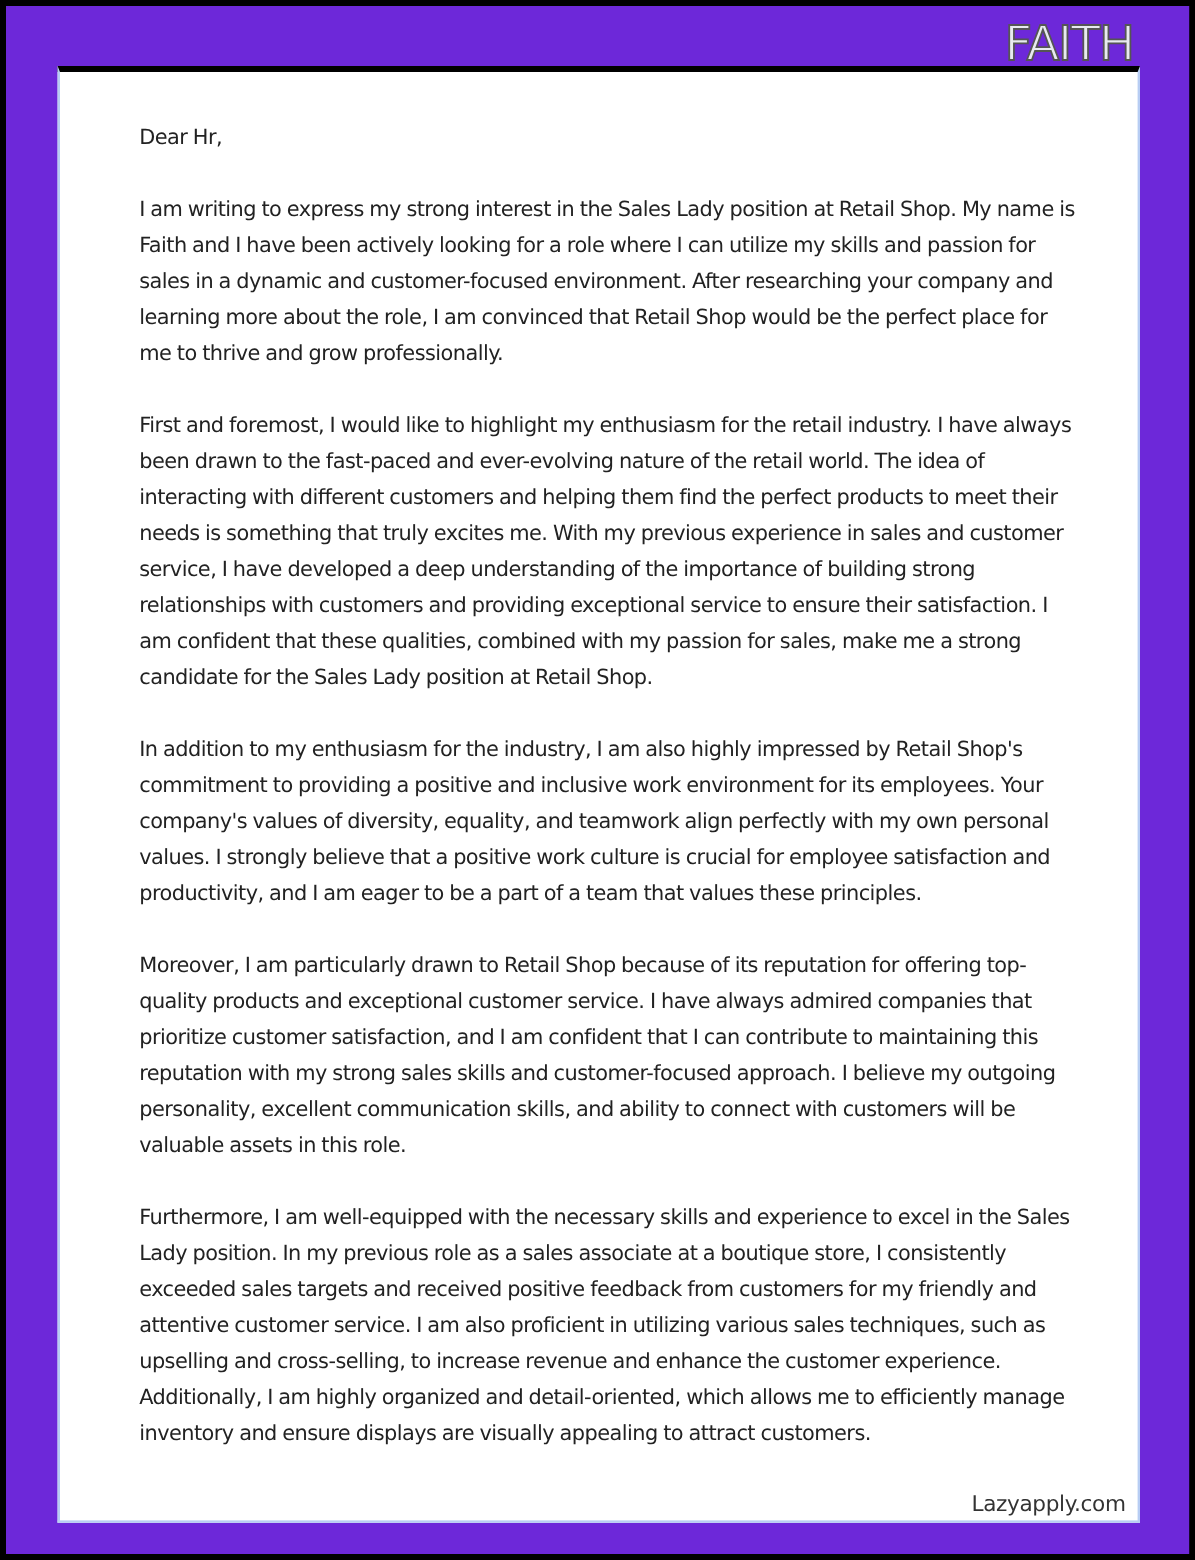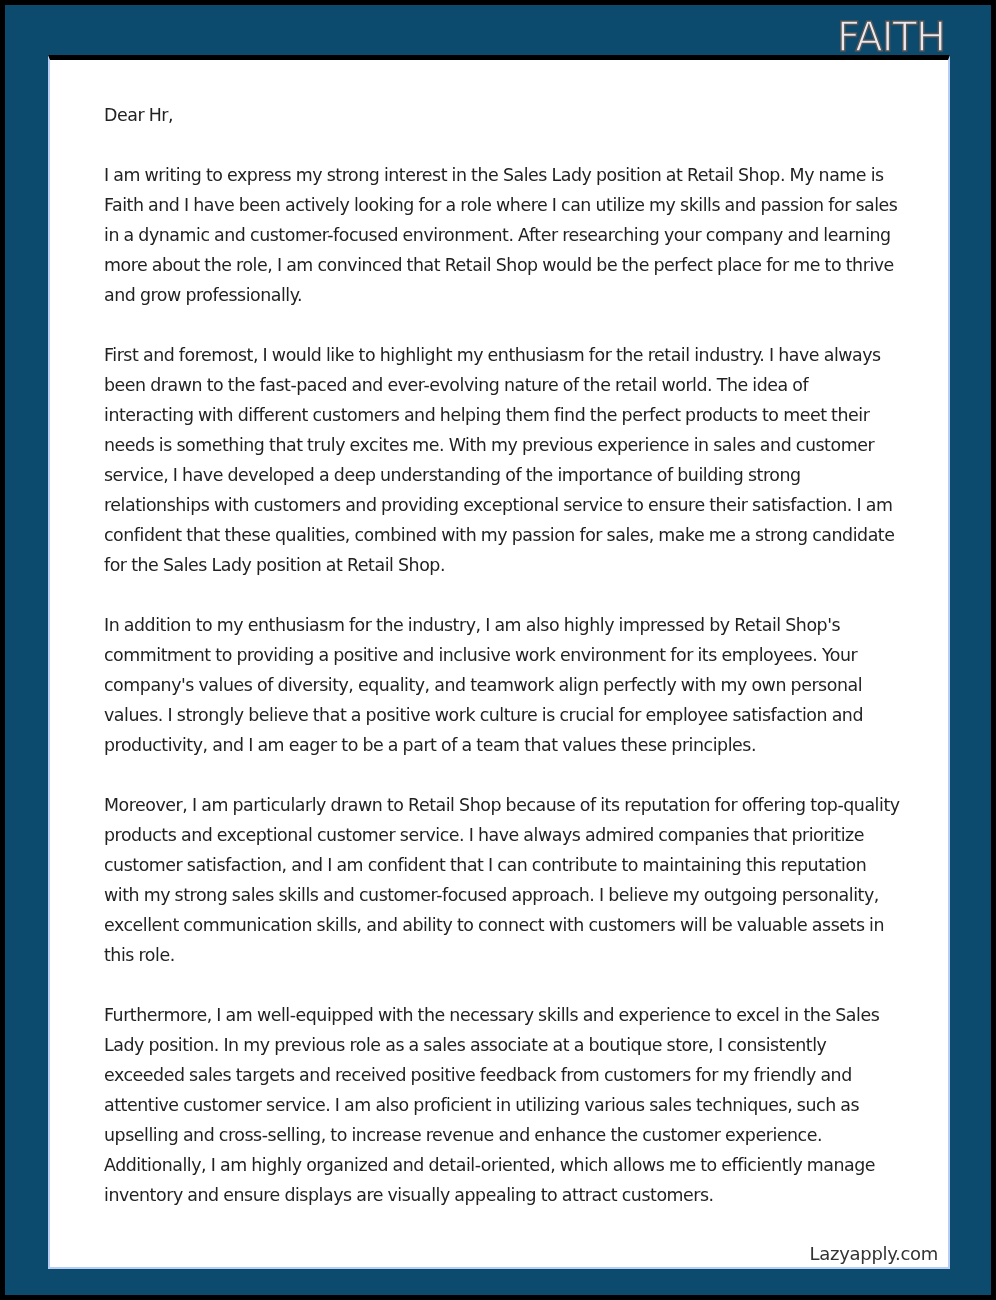--- a/index.html
+++ b/index.html
@@ -6,21 +6,21 @@
     body {
       width: 996px; height: 1300px;
       background: #000;
       font-family: "DejaVu Sans", sans-serif;
       overflow: hidden;
     }
     .frame {
       position: absolute;
       left: 5px; top: 5px;
       width: 986px; height: 1290px;
-      background: #0c4a6e;
+      background: #6d28d9;
     }
     .name-title {
       position: absolute;
       right: 46px; top: 10px;
       font-family: "DejaVu Sans", sans-serif;
       font-size: 40px;
       line-height: 44px;
       color: #e8eaf0;
       -webkit-text-stroke: 1.5px #555;
       letter-spacing: -1px;
@@ -42,21 +42,21 @@
       position: absolute;
       left: 50px; top: 40px;
       width: 800px;
       font-family: "DejaVu Sans", sans-serif;
       font-size: 17.4px;
       line-height: 30px;
       color: #222;
       letter-spacing: -0.45px;
       word-spacing: -0.5px;
     }
-    .letter p { margin: 0 0 30px 4px; }
+    .letter p { margin: 0 0 30px 16px; }
     .footer-mark {
       position: absolute;
       right: 10px; bottom: 3px;
       font-family: "DejaVu Sans", sans-serif;
       font-size: 18px;
       color: #333;
       letter-spacing: -0.3px;
       background: transparent;
     }
   </style>

